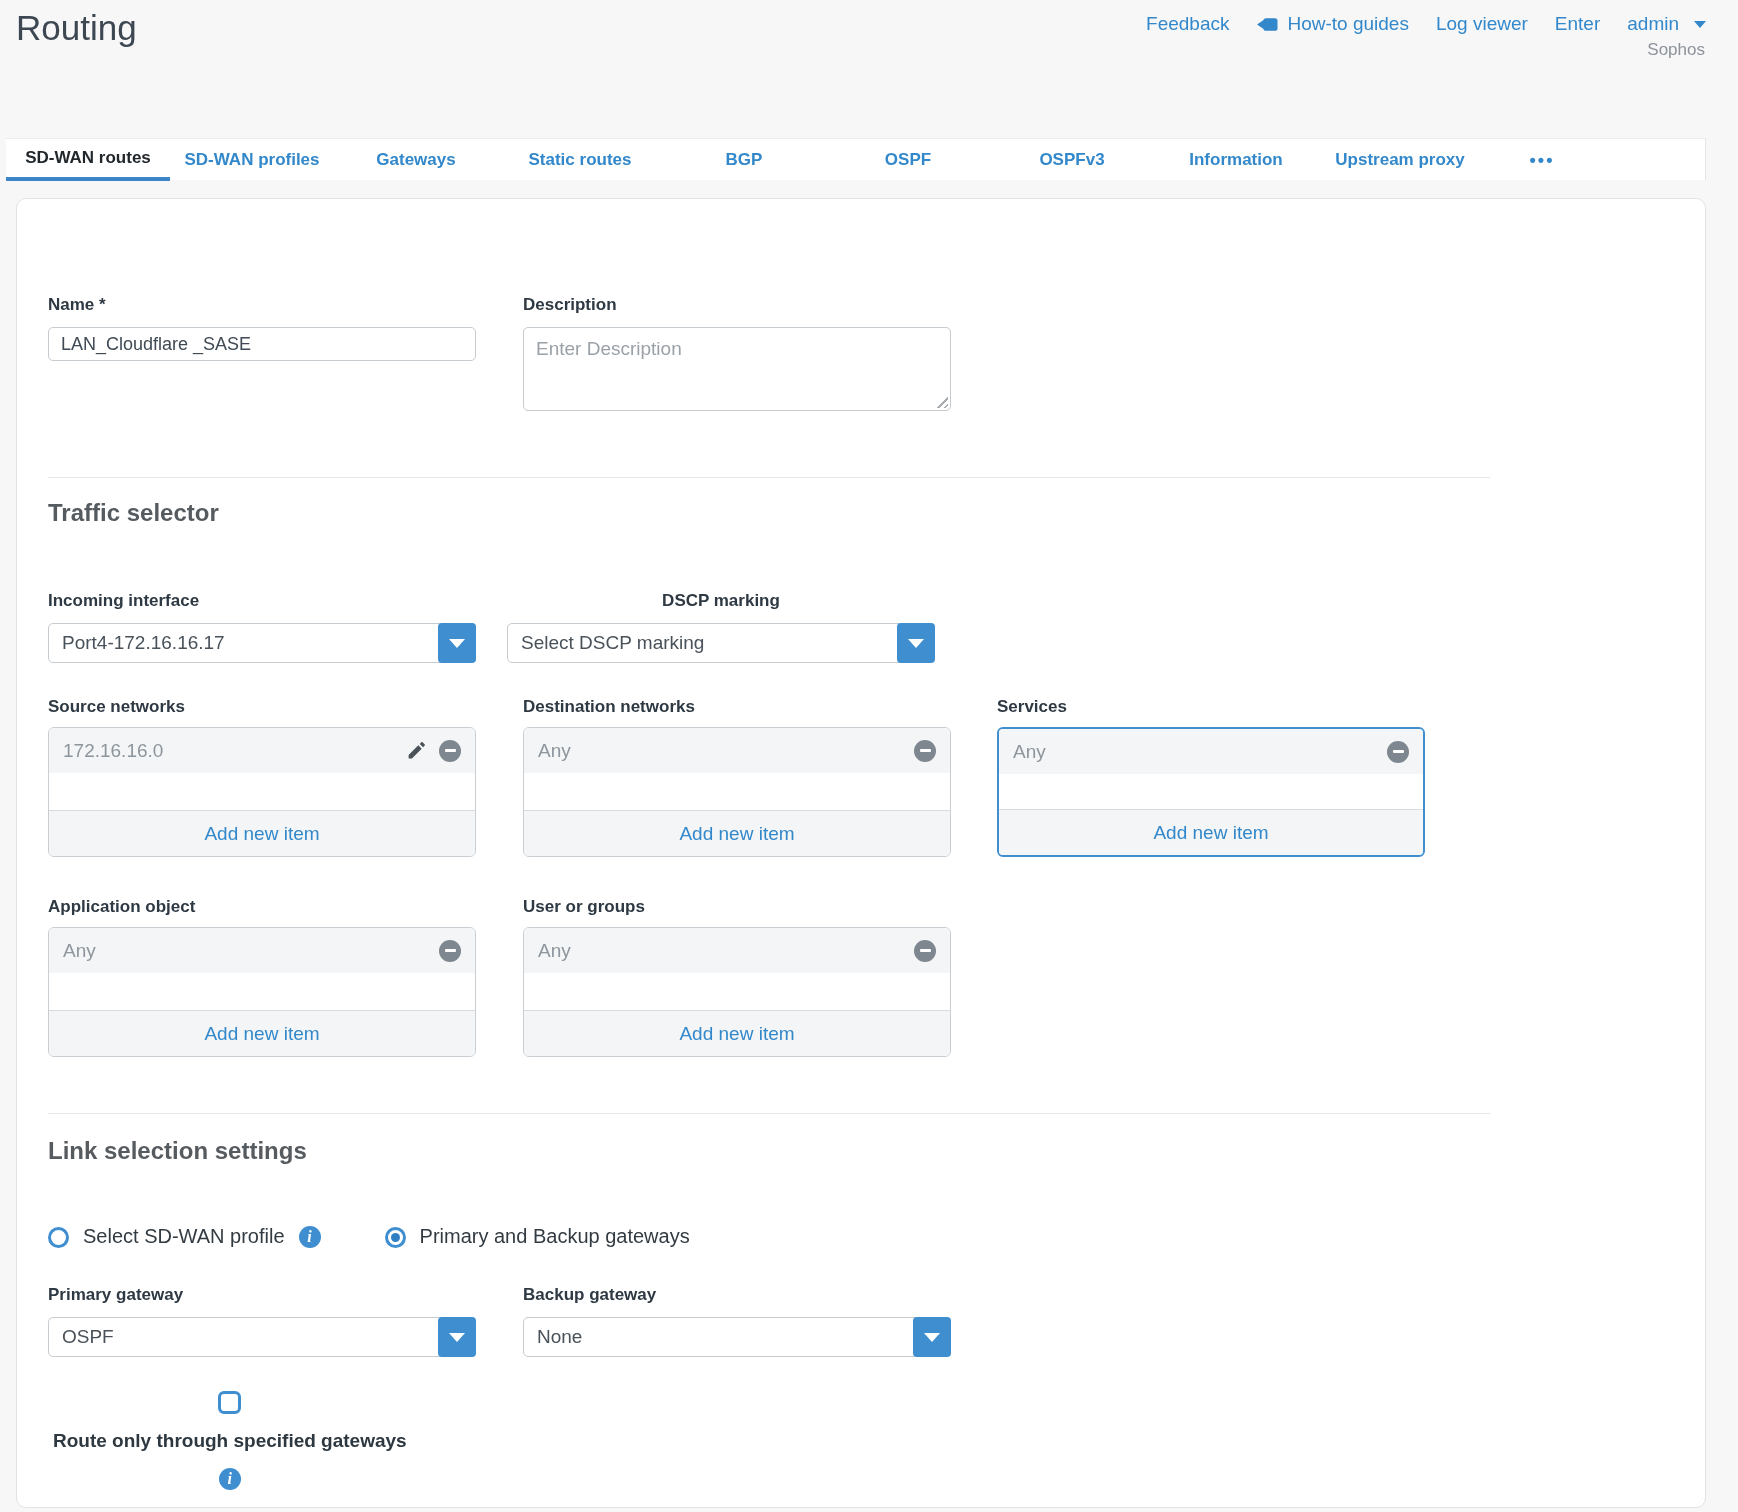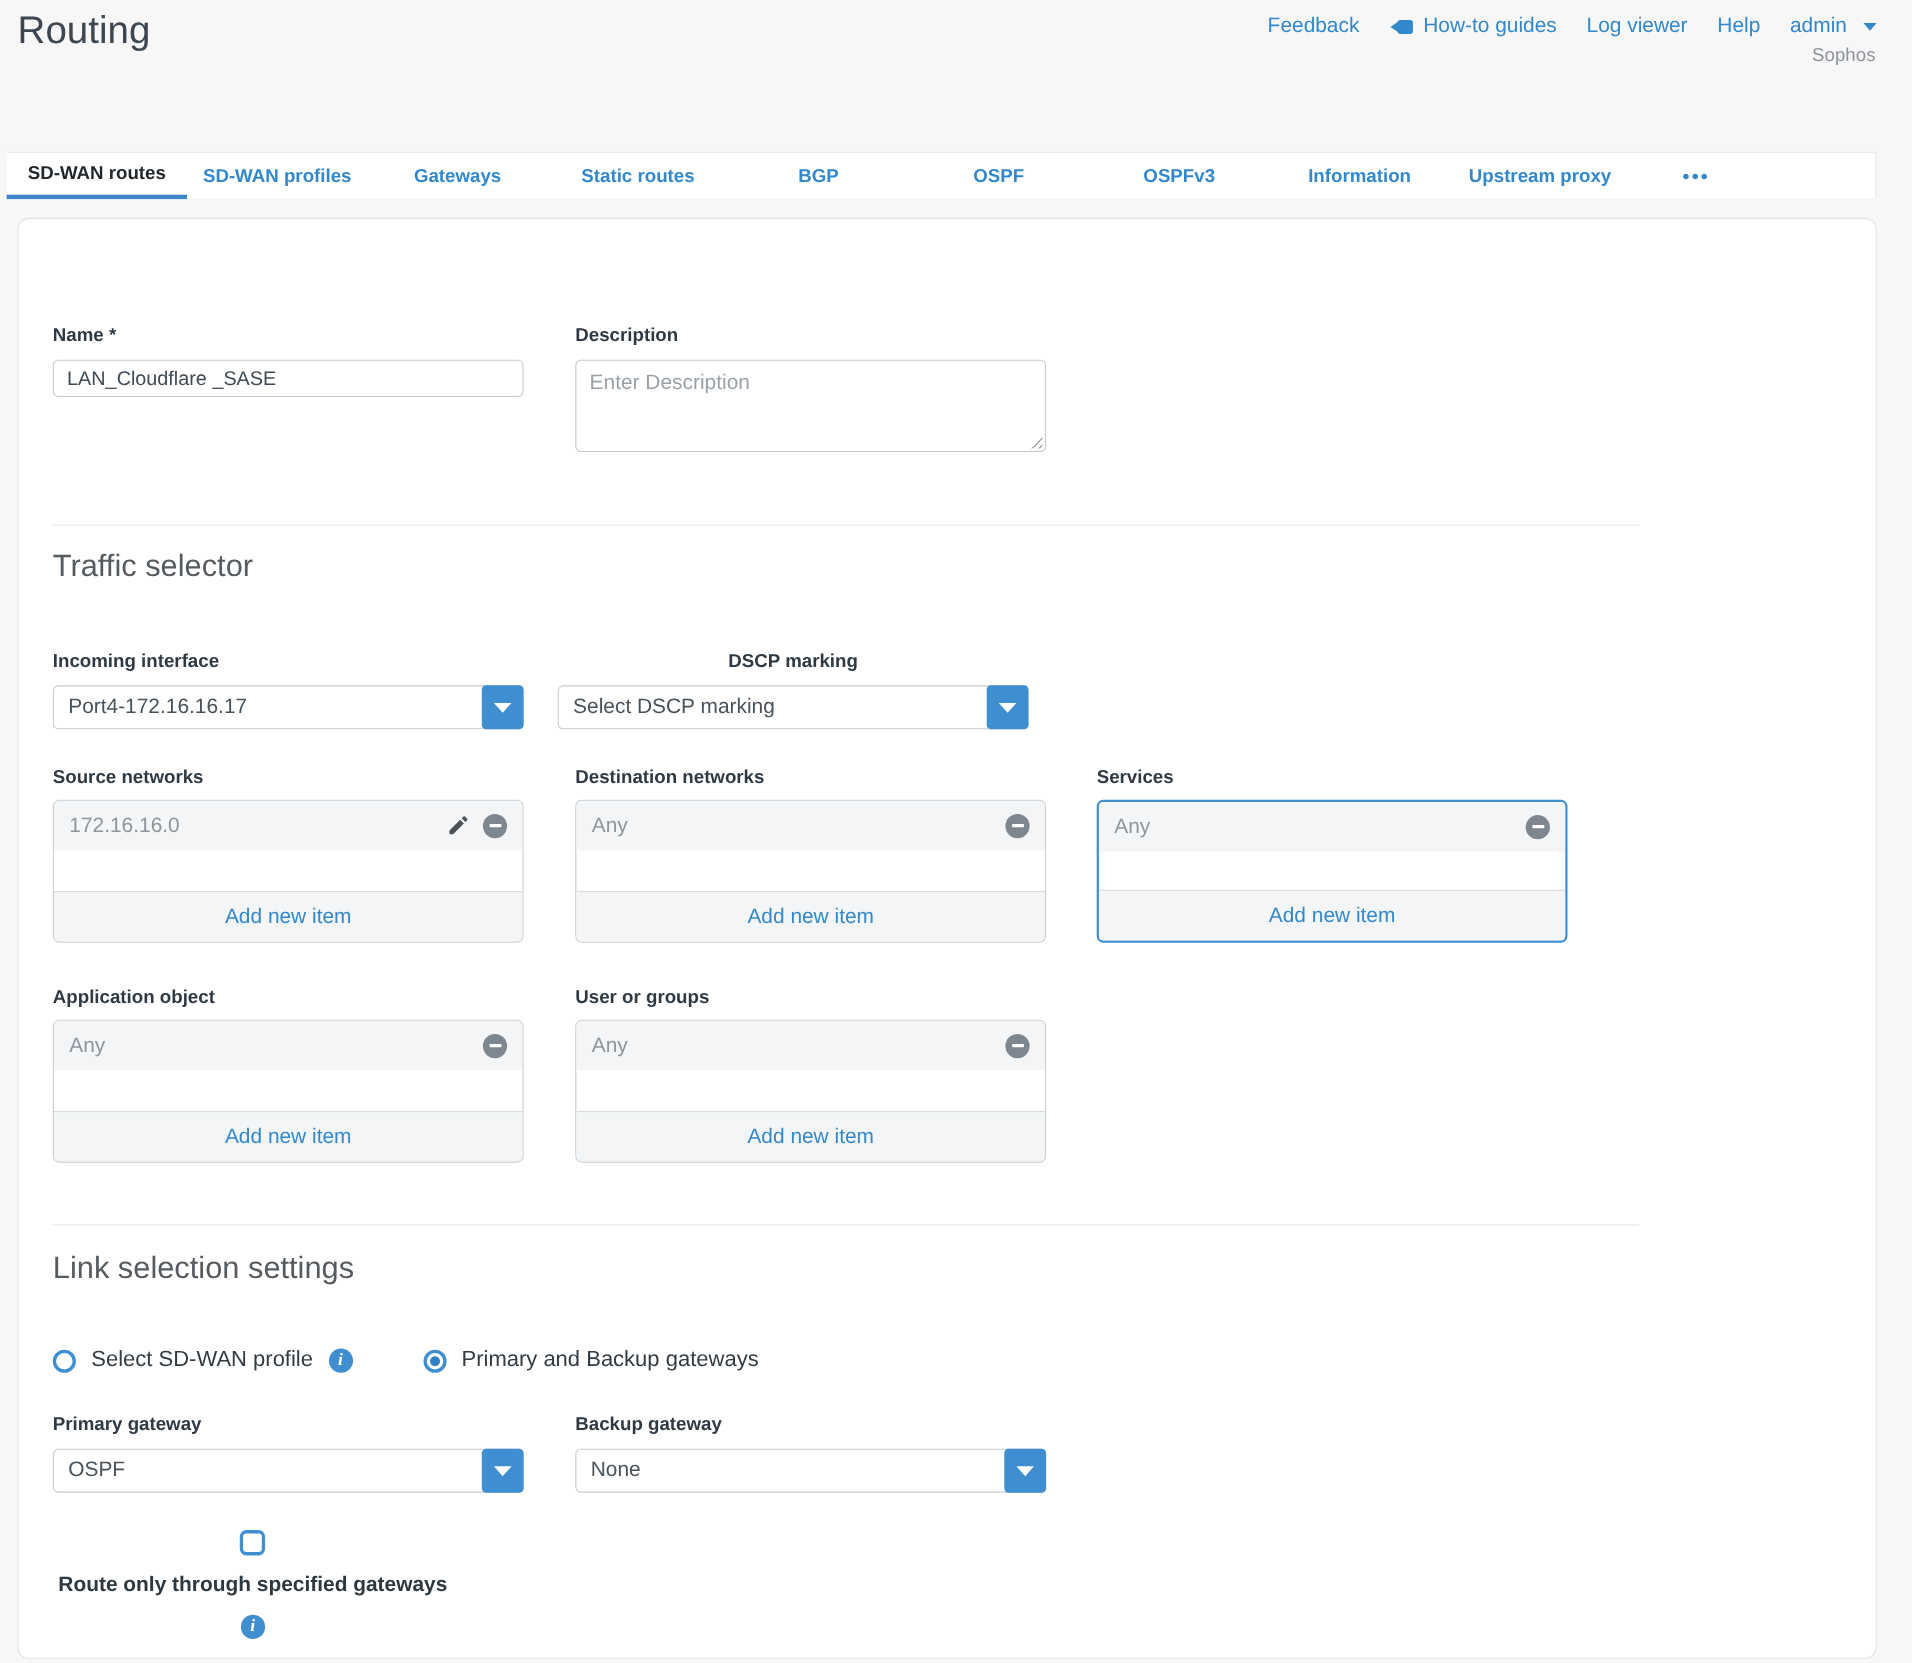--- a/index.html
+++ b/index.html
@@ -50,21 +50,21 @@
   .card {
     position:relative; margin:18px 0 0 16px;
     width:1690px; height:1310px;
     background:#ffffff; border:1px solid #e1e3e5; border-radius:10px;
   }
   .field { position:absolute; width:428px; }
   .field-label { font-size:17px; font-weight:700; color:#2e3943; display:block; }
   .divider { position:absolute; left:31px; width:1442px; height:1px; background:#e4e6e8; }
   .section-heading {
     position:absolute; left:31px;
-    font-size:28px; font-weight:400; color:#565b60;
+    font-size:24px; font-weight:700; color:#565b60;
   }
 
   
   .text-input {
     margin-top:12px; width:428px; height:34px;
     border:1px solid #c6cbd0; border-radius:5px;
     padding:0 12px; font-size:18px; color:#3f4a54;
     font-family:"Liberation Sans", sans-serif;
     outline:none; background:#fff;
   }
@@ -159,21 +159,21 @@
     <span class="header-link">
       <span style="display:flex;">
         <svg width="23" height="17" viewBox="0 0 23 17">
             <path fill="#3288ca" d="M1 8.5 L8 3.8 v9.4 Z"></path>
             <rect x="7.5" y="2.2" width="14" height="12.6" rx="2.6" fill="#3288ca"></rect>
           </svg>
       </span>
       <span>How-to guides</span>
     </span>
     <span class="header-link">Log viewer</span>
-    <span class="header-link">Help</span>
+    <span class="header-link">Enter</span>
     <span class="header-link">
       <span>admin</span>
       <span class="caret-down"></span>
     </span>
   </div>
   <div class="brand">Sophos</div>
 </div>
 
 <div class="tabbar">
   <div class="tab active">SD-WAN routes</div>

